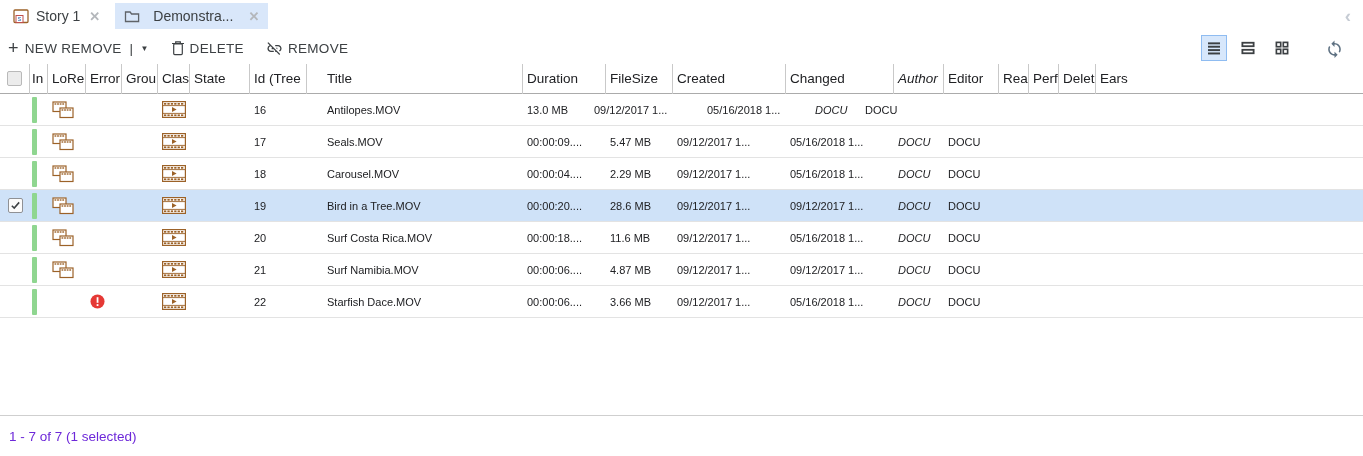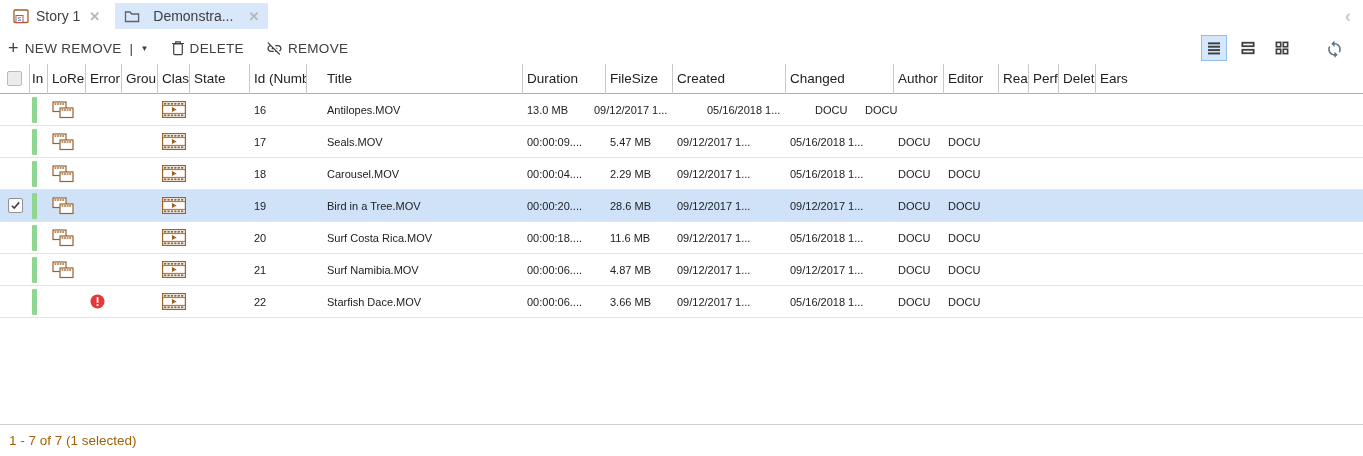--- a/index.html
+++ b/index.html
@@ -40,33 +40,33 @@
   .c-err{width:36px;}
   .c-grou{width:36px;}
   .c-class{width:32px;}
   .c-state{width:60px;}
   .c-id{width:57px;}
   .c-title{width:200px;margin-left:16px;}
   .c-dur{width:83px;}
   .c-fs{width:67px;}
   .c-created{width:113px;}
   .c-changed{width:108px;}
-  .c-author{width:50px;}
+  .c-author{width:50px;font-style:italic;}
   .c-editor{width:55px;}
   .c-read{width:30px;}
   .c-perfe{width:30px;}
   .c-delet{width:37px;}
   .c-ears{flex:1;}
 
   .cbx { width:15px; height:15px; border:1px solid #8f9195; border-radius:2px; background:#fbfbfb; display:flex; align-items:center; justify-content:center; }
   .cbx-header { width:15px; height:15px; border:1px solid #b9b9b9; border-radius:2px; background:#ececec; }
   .inbar { width:5px; height:26px; background:#8fd690; border-radius:1px; }
 
   
-  .statusbar { position:absolute; left:0; right:0; bottom:0; height:32px; border-top:1px solid #cfcfcf; display:flex; align-items:center; padding-left:9px; font-size:13.5px; color:#a16207; background:#fff; }
+  .statusbar { position:absolute; left:0; right:0; bottom:0; height:41px; border-top:1px solid #cfcfcf; display:flex; align-items:center; padding-left:9px; font-size:13.5px; color:#6d28d9; background:#fff; }
 
   svg { display:block; }
 </style>
 </head>
 <body>
 
 <div class="app">
 
   <div class="tabbar">
     <div class="tab">
@@ -161,21 +161,21 @@
     <div class="thead">
       <div class="th c-sel">
           <span class="cbx-header"></span>
         </div>
       <div class="th c-in">In</div>
       <div class="th c-lore">LoRe</div>
       <div class="th c-err">Error</div>
       <div class="th c-grou">Grou</div>
       <div class="th c-class">Class</div>
       <div class="th c-state">State</div>
-      <div class="th c-id">Id (Numb</div>
+      <div class="th c-id">Id (Tree</div>
       <div class="th c-title">Title</div>
       <div class="th c-dur">Duration</div>
       <div class="th c-fs">FileSize</div>
       <div class="th c-created">Created</div>
       <div class="th c-changed">Changed</div>
       <div class="th c-author">Author</div>
       <div class="th c-editor">Editor</div>
       <div class="th c-read">Read</div>
       <div class="th c-perfe">Perfe</div>
       <div class="th c-delet">Delet</div>

